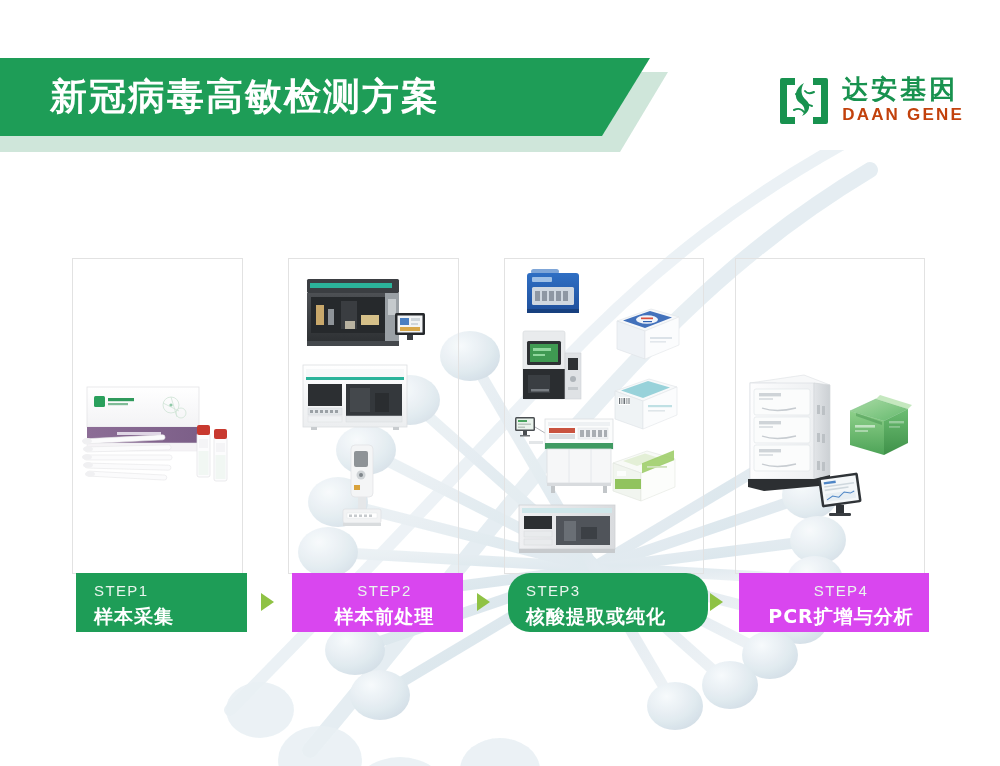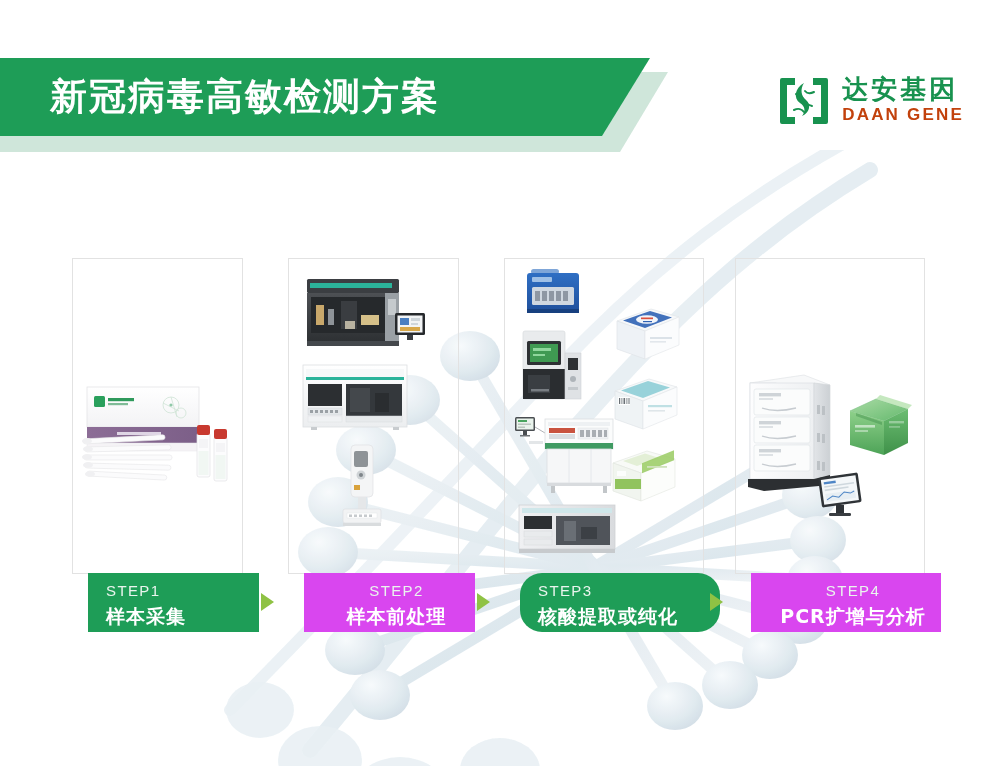--- a/index.html
+++ b/index.html
@@ -59,21 +59,21 @@
   .panel{
     position:absolute;left:0;top:0;
     border:1px solid #e2e2e2;
     background:rgba(255,255,255,0.12);
     box-sizing:border-box;
   }
   .art{position:absolute;left:0;top:0;width:100%;height:100%;overflow:hidden;}
   .art svg{position:absolute;left:0;top:0;}
 
   .label{
-    position:absolute;left:16px;
+    position:absolute;left:4px;
     box-sizing:border-box;
     padding:9px 4px 0 18px;
     color:#ffffff;
   }
   .label .step-id{
     font-size:15px;letter-spacing:1.4px;font-weight:normal;
     color:#eaf5ee;font-family:"Liberation Sans",sans-serif;
   }
   .label .step-name{
     font-size:19px;font-weight:bold;margin-top:5px;letter-spacing:1px;

